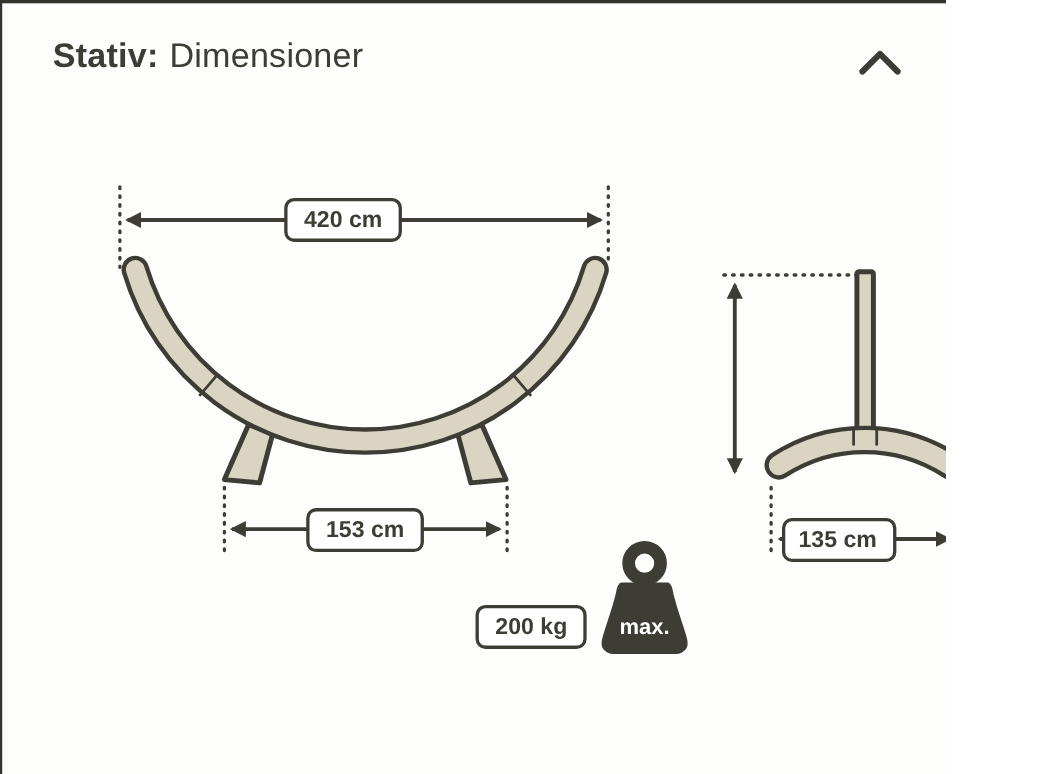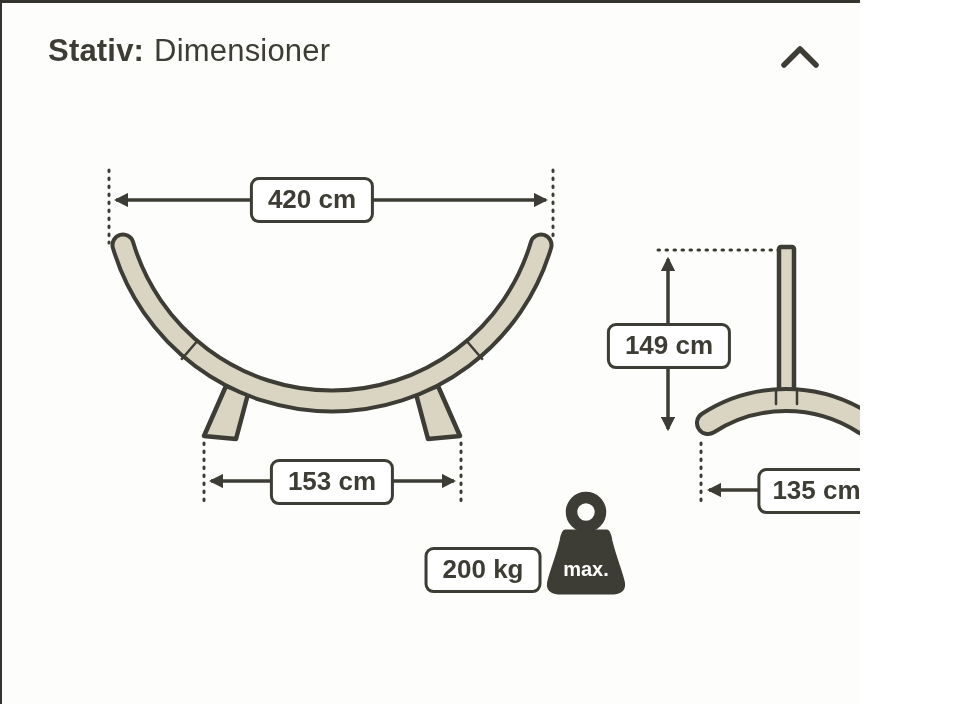--- a/index.html
+++ b/index.html
@@ -56,21 +56,21 @@
   .weight-text{
     fill:#ffffff;font-family:"Liberation Sans", sans-serif;
     font-size:20px;font-weight:bold;text-anchor:middle;
   }
   .dim-label{
     position:absolute;transform:translate(-50%,-50%);
     background:var(--label-bg);
     border:3px solid var(--outline);
     border-radius:9px;
     padding:5px 15px;
-    font-size:26px;font-weight:bold;color:var(--outline);
+    font-size:21px;font-weight:bold;color:var(--outline);
     white-space:nowrap;line-height:1.15;
   }
 </style>
 </head>
 <body>
 
 <div class="panel">
 
   <div class="panel-header">
     <h2 class="panel-title"><span class="t-bold">Stativ:</span><span class="t-reg">Dimensioner</span></h2>
@@ -133,18 +133,17 @@
 
       <g>
         <circle class="weight-ring" cx="584" cy="509" r="14.5"></circle>
         <path class="weight-body" d="M 563 528 L 605 528 C 607 528 608 532 609 538 C 613 555 620 571 621.5 580 C 623 590 612 590 612 590 L 556 590 C 556 590 545 590 546.5 580 C 548 571 555 555 559 538 C 560 532 561 528 563 528 Z"></path>
         <text class="weight-text" x="584" y="573">max.</text>
       </g>
     </svg>
 
     <div class="dim-label" style="left:310px;top:197px;">420 cm</div>
     <div class="dim-label" style="left:330px;top:479px;">153 cm</div>
-    <div class="dim-label" style="left:667px;top:343px;">149 cm</div>
-    <div class="dim-label" style="left:816px;top:488px;padding-left:12px;">135 cm</div>
+    <div class="dim-label" style="left:761px;top:488px;padding-left:12px;">135 cm</div>
     <div class="dim-label" style="left:481px;top:567px;text-align:center;">200 kg</div>
   </div>
 
 </div>
 
 </body></html>

